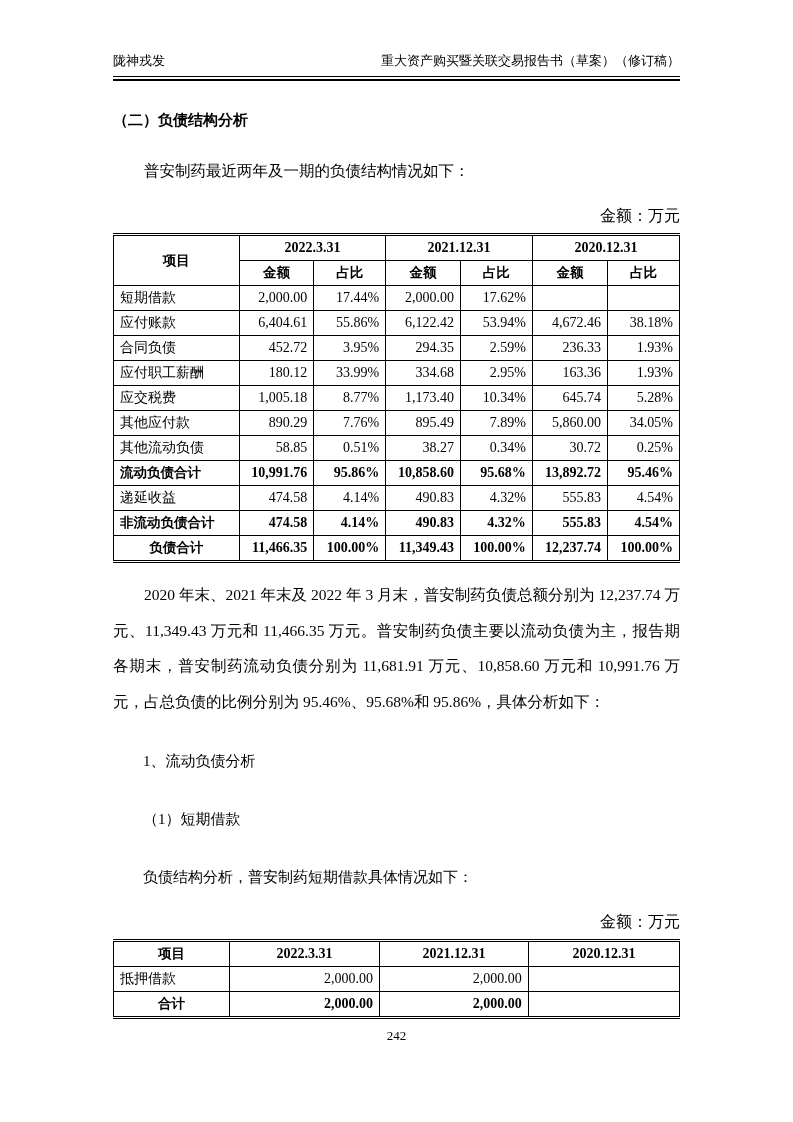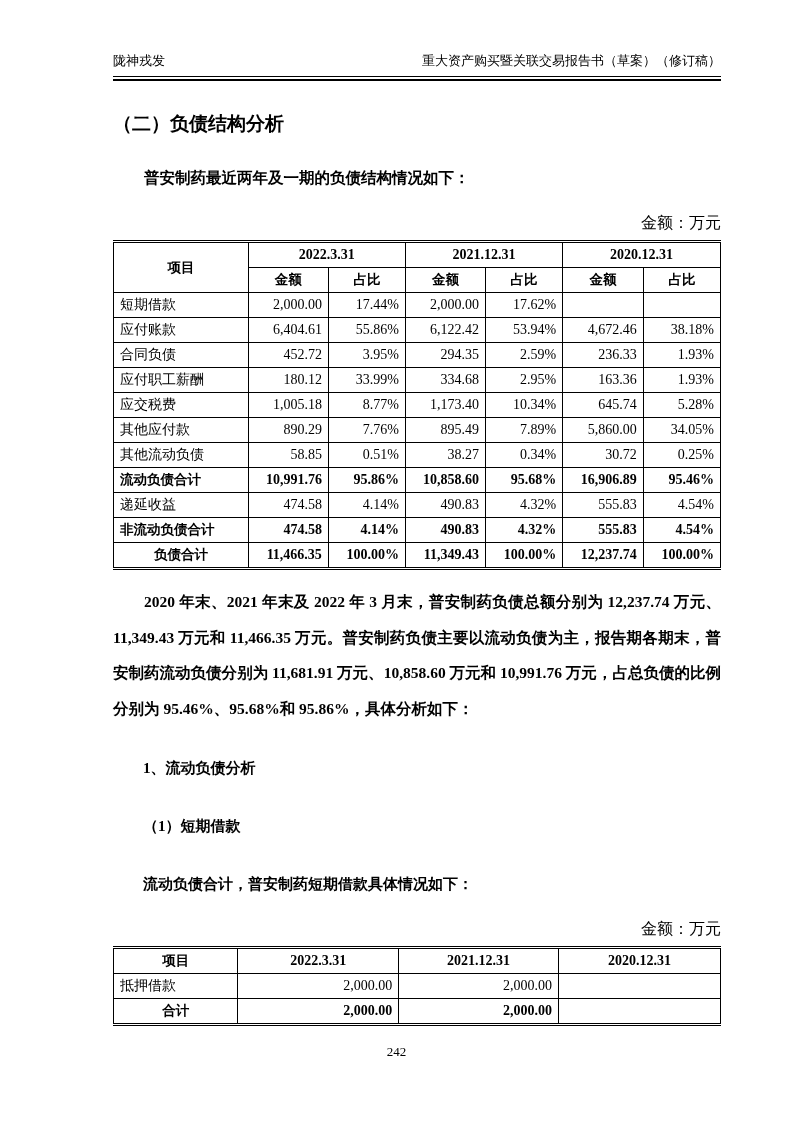--- a/index.html
+++ b/index.html
@@ -4,48 +4,48 @@
 <style>
   html,body{margin:0;padding:0;background:#808080;}
   .page{
     position:relative;
     width:793px;height:1122px;
     background:#ffffff;
     margin:0 auto;
     font-family:"Liberation Serif","DejaVu Serif",serif;
     color:#000;
     box-sizing:border-box;
-    padding:52px 72px 0 113px;
+    padding:52px 113px 0 113px;
     overflow:hidden;
   }
   
   .doc-header{
     display:flex;justify-content:space-between;align-items:flex-end;
     font-size:13px;
     padding-bottom:5px;
   }
   .header-rule{
     height:2px;
     border-top:1px solid #000;
     border-bottom:2px solid #000;
     margin-top:1px;
   }
   
   .section-title{
     font-family:"Liberation Sans","DejaVu Sans",sans-serif;
     font-weight:bold;
-    font-size:19px;
+    font-size:15px;
     margin:30px 0 0 0;
   }
   .para{
     font-size:15.5px;
     line-height:2.2;
     margin:0;
   }
-  .indent{ text-indent:2em;font-weight:bold; }
+  .indent{ text-indent:2em; }
   .intro-para{ margin-top:24px; }
   .unit-label{
     text-align:right;
     font-size:16px;
     margin-top:18px;
     margin-bottom:6px;
   }
   .analysis-para{
     margin-top:14px;
     text-align:justify;
@@ -84,21 +84,21 @@
   .row-bold td.label, td.label-center{
     font-family:"Liberation Sans","DejaVu Sans",sans-serif;
     font-size:13.5px;
     font-weight:bold;
   }
   td.label-center{ text-align:center; }
   
   .doc-footer{
     position:absolute;
     left:0;right:0;
-    bottom:62px;
+    bottom:78px;
     text-align:center;
     font-size:13px;
   }
 </style>
 </head>
 <body>
 
 <div class="page">
 
   <div class="doc-header">
@@ -202,21 +202,21 @@
         <td class="num">0.34%</td>
         <td class="num">30.72</td>
         <td class="num">0.25%</td>
       </tr>
       <tr class="row-bold">
         <td class="label">流动负债合计</td>
         <td class="num">10,991.76</td>
         <td class="num">95.86%</td>
         <td class="num">10,858.60</td>
         <td class="num">95.68%</td>
-        <td class="num">16,906.89</td>
+        <td class="num">13,892.72</td>
         <td class="num">95.46%</td>
       </tr>
       <tr>
         <td class="label">递延收益</td>
         <td class="num">474.58</td>
         <td class="num">4.14%</td>
         <td class="num">490.83</td>
         <td class="num">4.32%</td>
         <td class="num">555.83</td>
         <td class="num">4.54%</td>
@@ -241,21 +241,21 @@
       </tr>
     </tbody>
   </table>
 
   <p class="para indent analysis-para">2020 年末、2021 年末及 2022 年 3 月末，普安制药负债总额分别为 12,237.74 万元、11,349.43 万元和 11,466.35 万元。普安制药负债主要以流动负债为主，报告期各期末，普安制药流动负债分别为 11,681.91 万元、10,858.60 万元和 10,991.76 万元，占总负债的比例分别为 95.46%、95.68%和 95.86%，具体分析如下：</p>
 
   <p class="para indent sub-heading">1、流动负债分析</p>
 
   <p class="para indent sub-heading">（1）短期借款</p>
 
-  <p class="para indent sub-heading">流动负债合计，普安制药短期借款具体情况如下：</p>
+  <p class="para indent sub-heading">负债结构分析，普安制药短期借款具体情况如下：</p>
 
   <div class="unit-label">金额：万元</div>
 
   <table>
     <colgroup>
       <col style="width:20.5%">
         <col style="width:26.5%">
         <col style="width:26.3%">
         <col style="width:26.7%">
     </colgroup>

